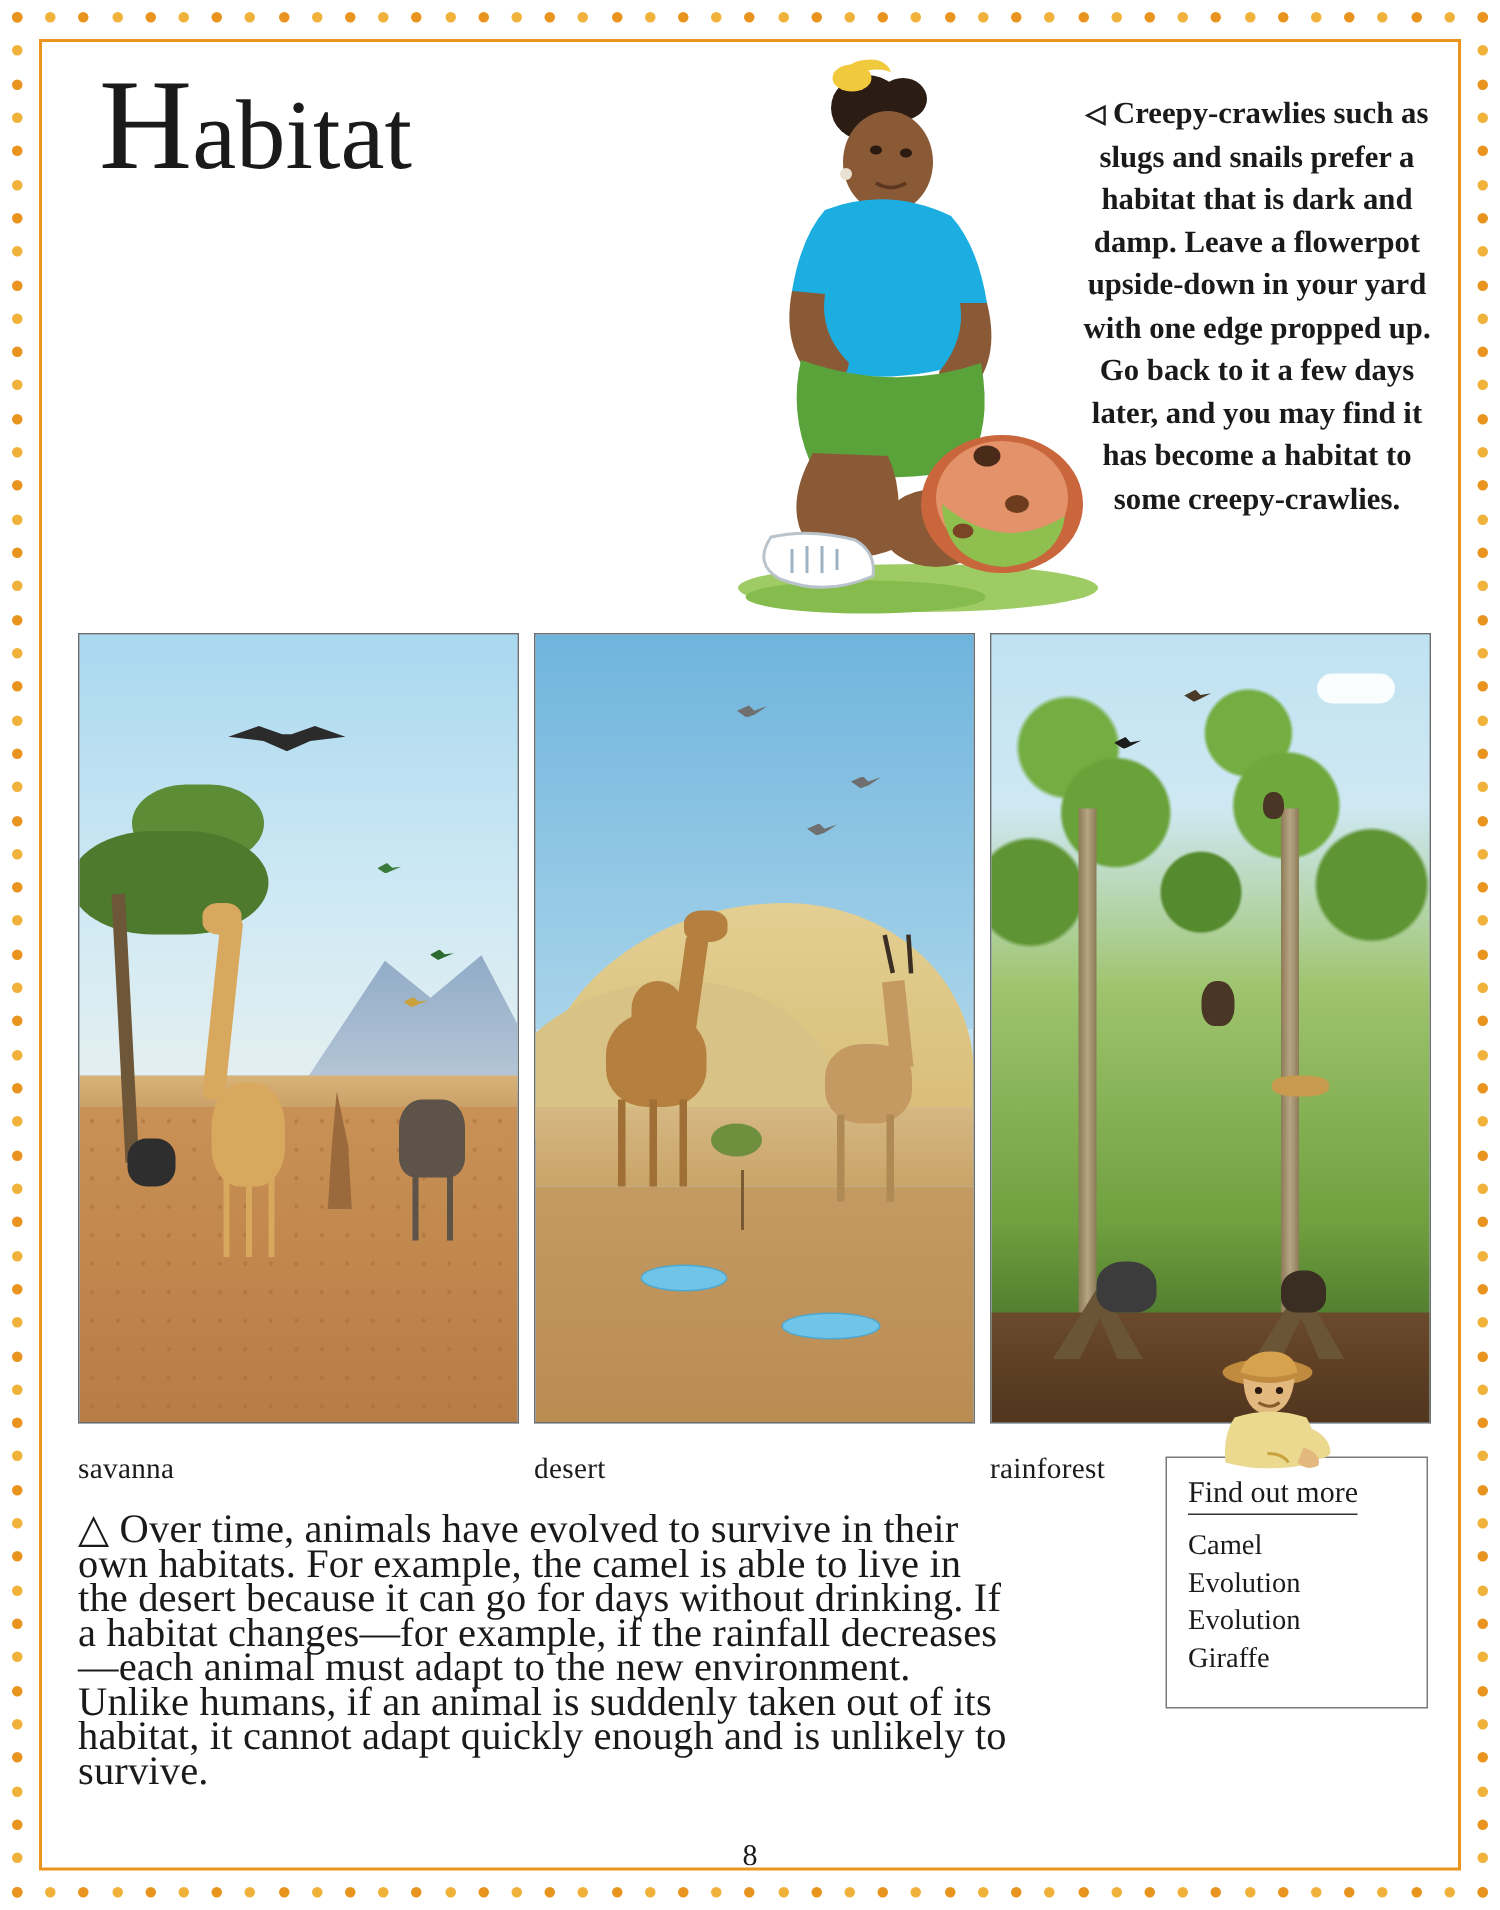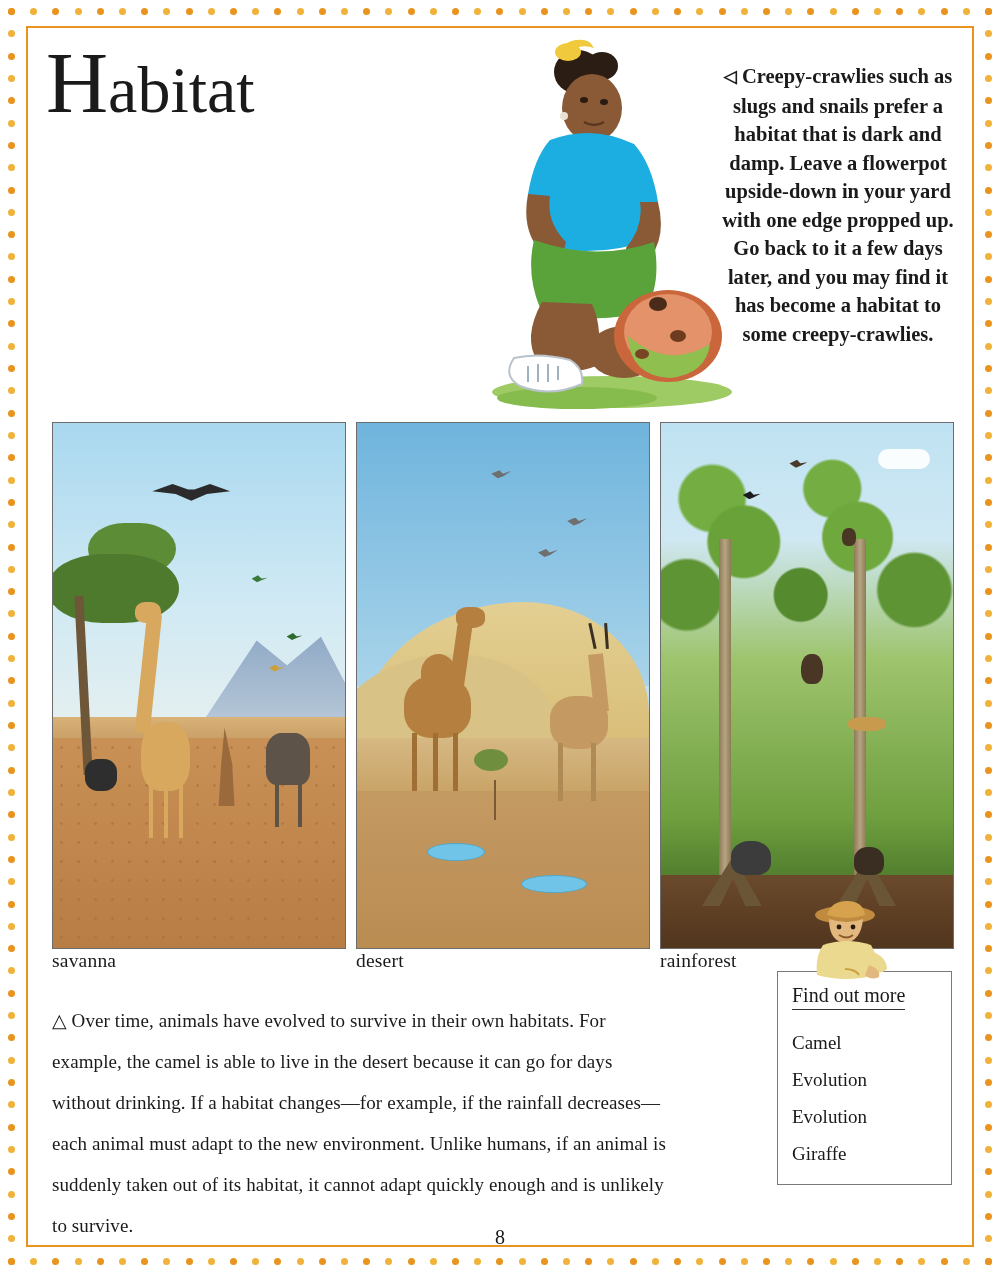--- a/index.html
+++ b/index.html
@@ -60,21 +60,21 @@
     top: 36px;
     width: 916px;
     height: 1200px;
   }
 
   
   .title {
     font-family: "Liberation Serif", serif;
     font-size: 66px;
     line-height: 62px;
-    margin: 16px 0 10px 4px;
+    margin: 16px 0 10px 24px;
     letter-spacing: 0px;
     font-weight: 400;
   }
   .title .drop {
     font-size: 86px;
     line-height: 62px;
   }
 
   .intro {
     margin: 0 0 0 10px;
@@ -128,21 +128,21 @@
   }
   .panel-img {
     width: 292px;
     height: 525px;
     border: 1px solid #6d6d6d;
     position: relative;
     overflow: hidden;
     background: #bfe0f2;
   }
   .panel-label {
-    margin-top: 1px;
+    margin-top: 20px;
     font-size: 19.5px;
     letter-spacing: .2px;
   }
 
   
   .sav-sky { position:absolute; left:0; top:0; right:0; height:56%;
     background: linear-gradient(#a9d8ef 0%, #cfe9f4 60%, #e3eff0 100%); }
   .sav-mount { position:absolute; left:50%; top:40%; width:58%; height:18%;
     background: linear-gradient(#8fa9c6,#b8c9d8);
     clip-path: polygon(0% 100%, 34% 8%, 52% 34%, 72% 4%, 100% 100%); }
@@ -251,22 +251,22 @@
 
   
   .bottom {
     position: absolute;
     top: 945px;
     left: 10px;
     width: 900px;
   }
   .body-text {
     width: 620px;
-    font-size: 19px;
-    line-height: 41px;
+    font-size: 27px;
+    line-height: 23px;
     letter-spacing: .1px;
   }
   .fom {
     position: absolute;
     right: 0px;
     top: -10px;
     width: 175px;
   }
   .fom-box {
     border: 1px solid #7a7a7a;
@@ -277,21 +277,20 @@
   .fom-title {
     font-size: 20px;
     border-bottom: 1px solid #333;
     display: inline-block;
     padding-bottom: 2px;
     margin-bottom: 8px;
   }
   .fom-item {
     font-size: 19px;
     line-height: 25px;
-    margin-top: 12px;
   }
   .explorer {
     position: absolute;
     left: 6px;
     top: -72px;
     width: 130px;
     height: 80px;
   }
 
   .folio {

